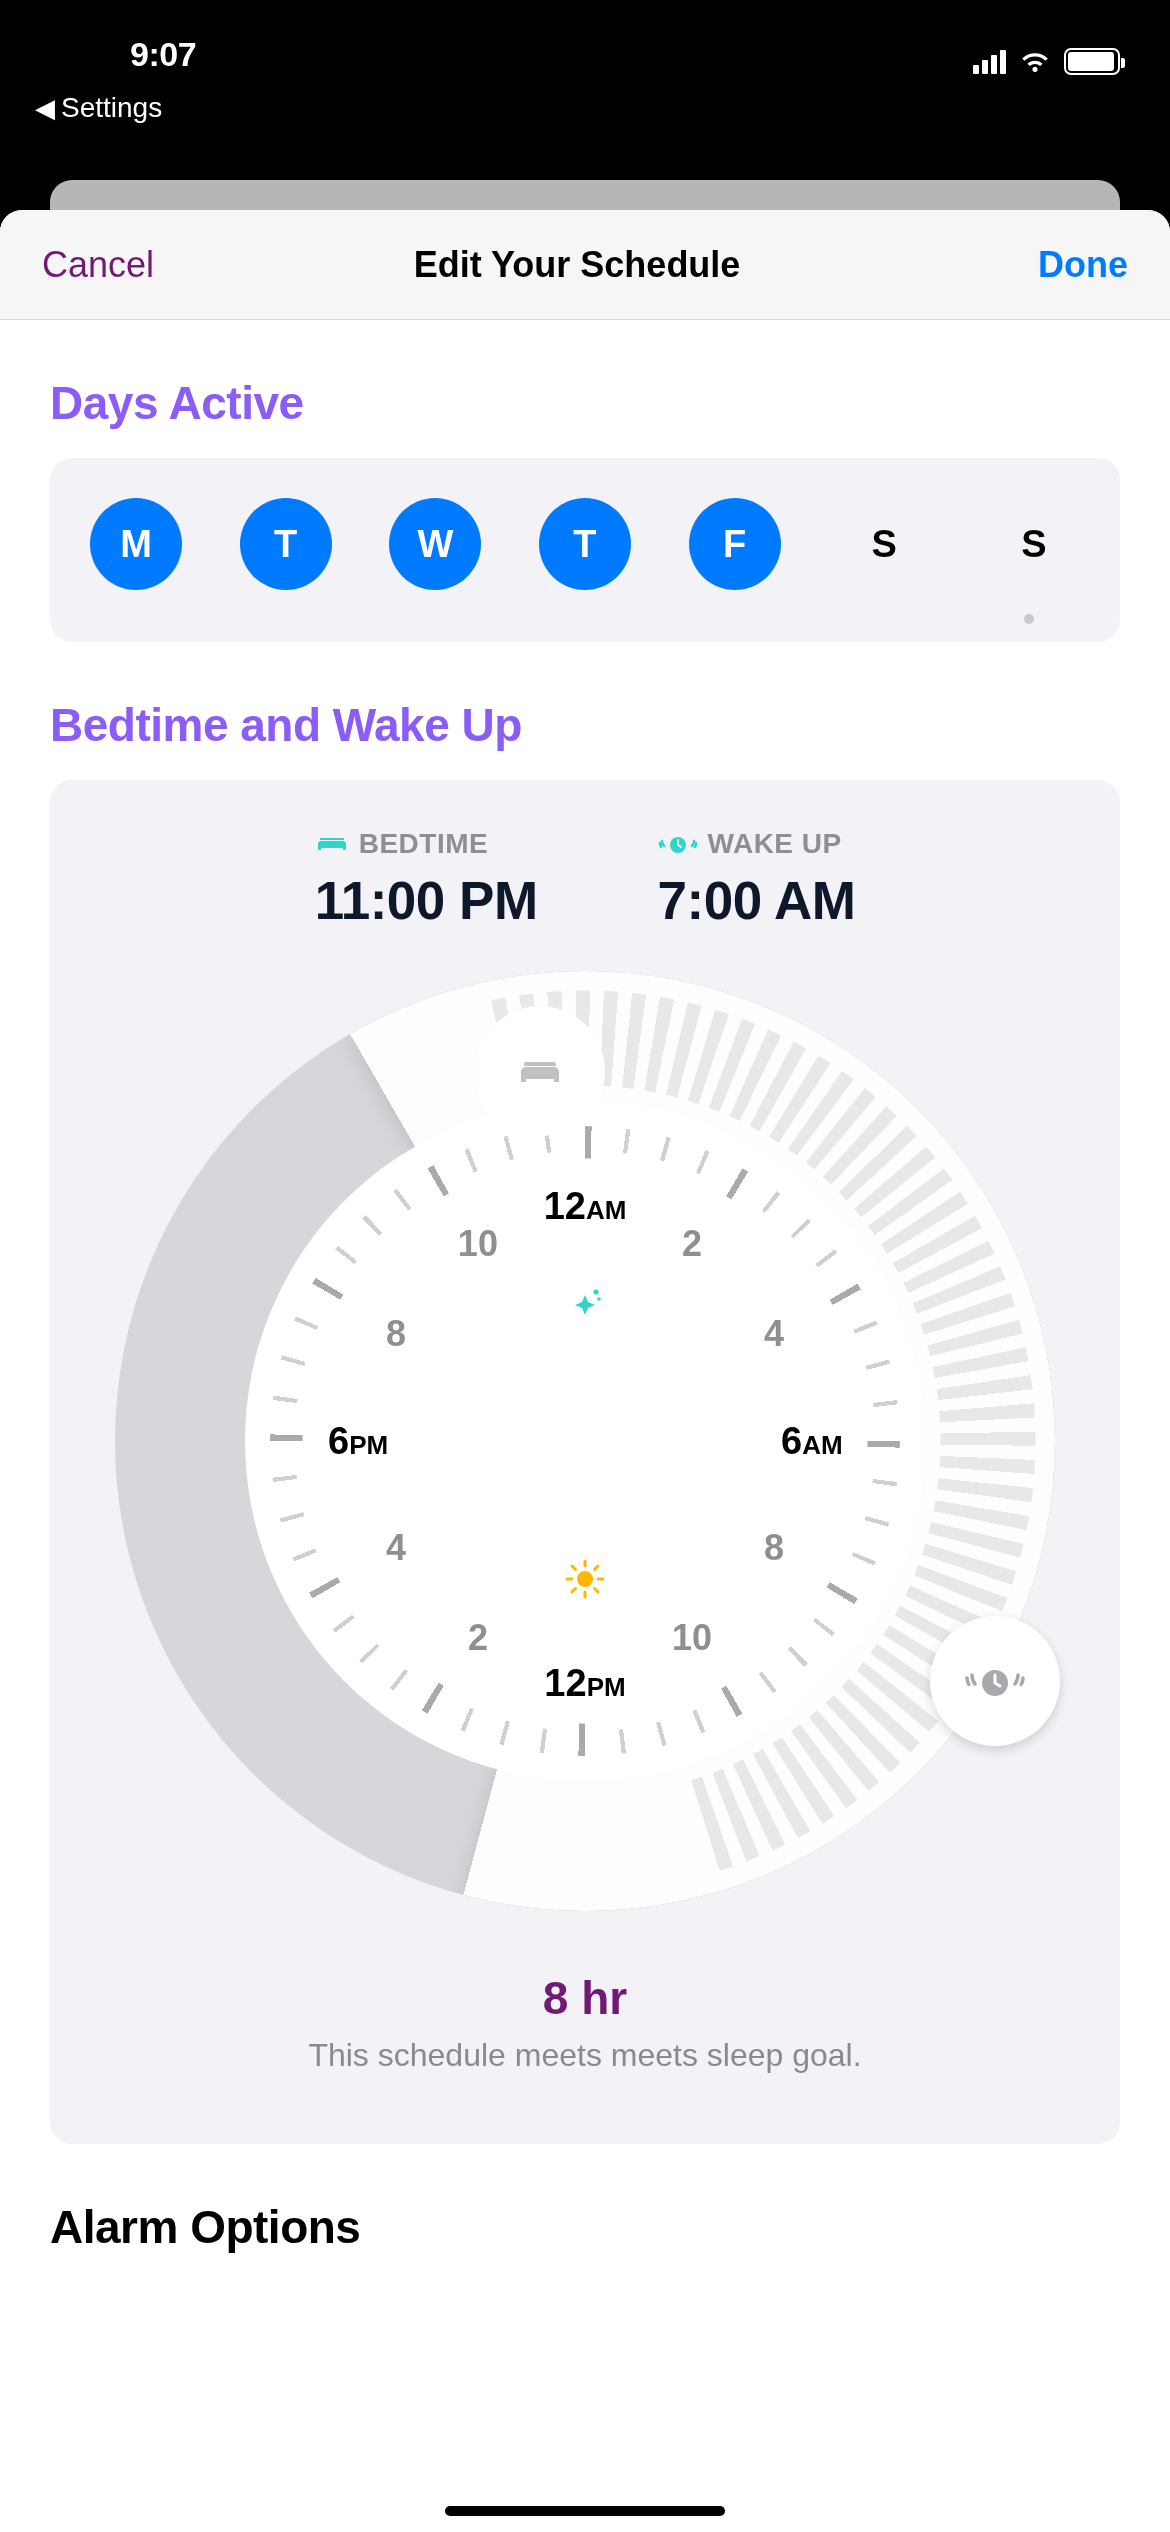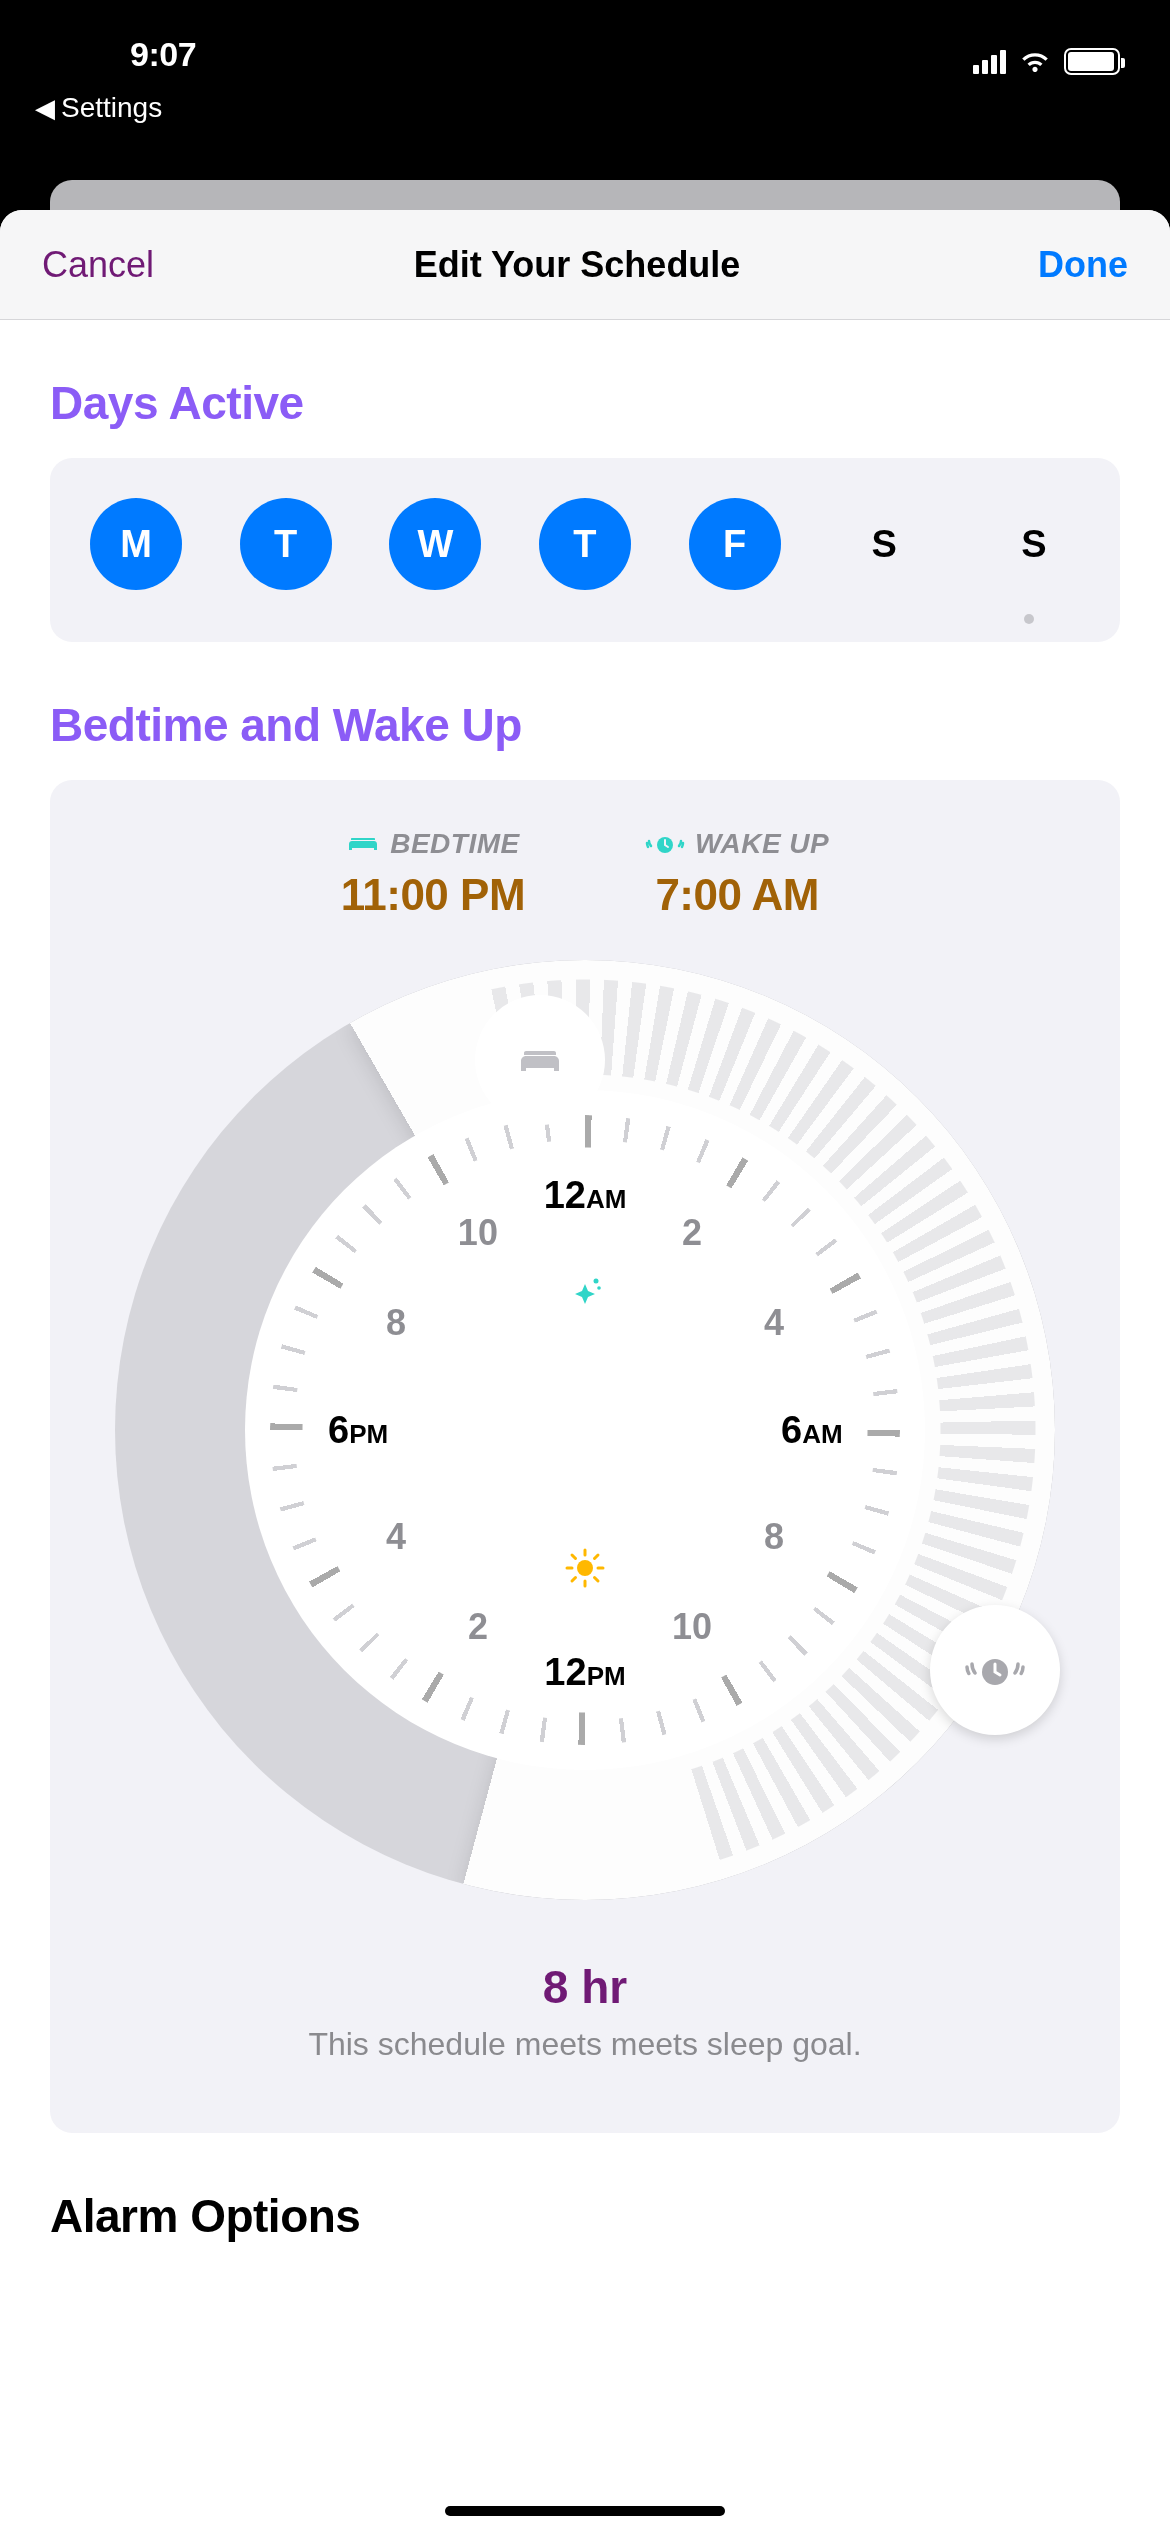--- a/index.html
+++ b/index.html
@@ -43,23 +43,23 @@
 
     .days-card { background: #f2f2f7; border-radius: 22px; padding: 40px 40px 52px 40px; display: flex; justify-content: space-between; align-items: center; position: relative; }
     .day-pill { width: 92px; height: 92px; border-radius: 50%; display: flex; align-items: center; justify-content: center; font-size: 38px; font-weight: 600; }
     .day-pill.active { background: #007aff; color: #fff; }
     .day-pill.inactive { background: transparent; color: #000; }
     .day-dot { position: absolute; right: 86px; bottom: 18px; width: 10px; height: 10px; background: #c7c7cc; border-radius: 50%; }
 
     .sleep-card { background: #f2f2f7; border-radius: 22px; padding: 48px 40px 70px 40px; }
     .time-row { display: flex; justify-content: center; gap: 120px; margin-bottom: 40px; }
     .time-block { text-align: center; }
-    .time-label-row { display: flex; align-items: center; justify-content: center; gap: 10px; margin-bottom: 10px; font-style: italic; }
+    .time-label-row { display: flex; align-items: center; gap: 10px; margin-bottom: 10px; }
     .time-label { font-size: 28px; font-weight: 600; color: #8e8e93; letter-spacing: 0.5px; }
-    .time-value { font-size: 44px; font-weight: 700; color: #a16207; letter-spacing: -0.5px; }
+    .time-value { font-size: 53px; font-weight: 700; color: #0f172a; letter-spacing: -0.5px; }
     .bed-icon { color: #30d5c8; }
     .alarm-icon { color: #30d5c8; }
 
     
     .clock-wrap { position: relative; width: 940px; height: 940px; margin: 0 auto; }
     .ring-outer { position: absolute; inset: 0; border-radius: 50%; background: #d6d6db; }
     .ring-inner { position: absolute; inset: 130px; border-radius: 50%; background: #fff; }
     .arc-track {
       position: absolute; inset: 0; border-radius: 50%;
       background: conic-gradient(from 330deg, #fdfdfd 0deg 225deg, transparent 225deg 360deg);

